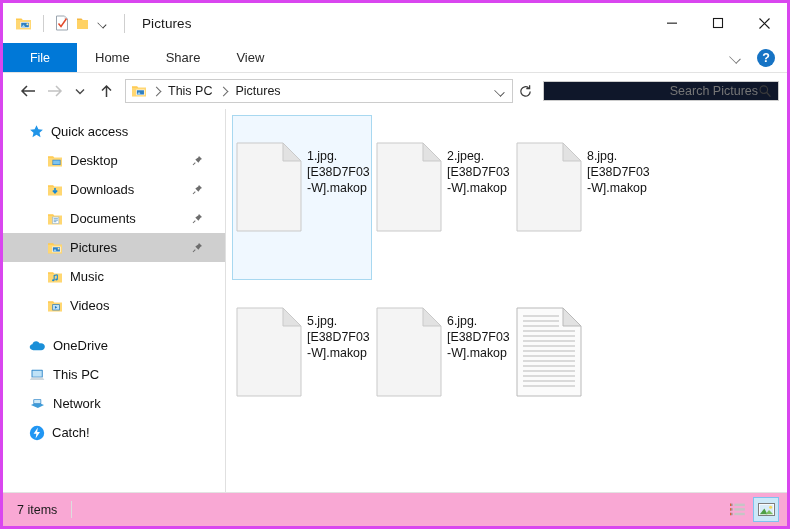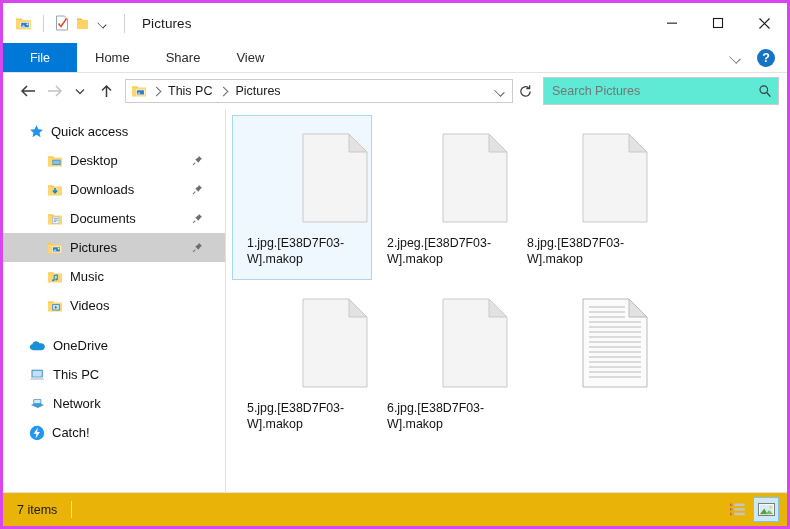--- a/index.html
+++ b/index.html
@@ -173,27 +173,28 @@
     border-right: 1.4px solid #4a4a4a;
     border-bottom: 1.4px solid #4a4a4a;
     transform: rotate(45deg) scale(1, .65);
   }
   .refreshbtn {
     width: 24px; height: 24px;
     display: flex; align-items: center; justify-content: center;
     flex: none;
   }
   .searchbox {
-    width: 236px; height: 28px;
+    width: 236px; height: 20px;
     margin-left: 6px;
     border: 1px solid #cccccc;
-    background: #5eead4;
+    background: #0f172a;
     display: flex; align-items: center;
     padding: 0 6px 0 8px;
     flex: none;
+    text-align: right;
   }
   .search-ph {
     flex: 1;
     font-size: 12.5px;
     color: #767676;
   }
 
   
   .body {
     position: relative;
@@ -248,23 +249,23 @@
   .grid {
     display: flex;
     flex-wrap: wrap;
     align-content: flex-start;
   }
   .tile {
     width: 140px;
     height: 165px;
     margin: 0;
     display: flex;
-    flex-direction: column;
-    align-items: flex-end;
-    padding-top: 16px;
+    flex-direction: row;
+    align-items: flex-start;
+    padding-top: 25px;
     cursor: default;
     border: 1px solid transparent;
   }
   .tile.selected {
     border: 1px solid #a8d8f0;
     background: rgba(205,232,255,0.30);
   }
   .tile .fname {
     width: 126px;
     margin-top: 7px;
@@ -273,21 +274,21 @@
     color: #131313;
     text-align: left;
     word-break: break-word;
     padding-left: 2px;
   }
 
   
   .statusbar {
     position: relative;
     height: 34px;
-    background: #eab308;
+    background: #f9a8d4;
     border-top: 1px solid #e3e3e3;
     display: flex; align-items: center;
     padding-left: 14px;
     z-index: 10;
   }
   .status-text {
     font-size: 12.5px;
     color: #1a1a1a;
   }
   .status-div {

